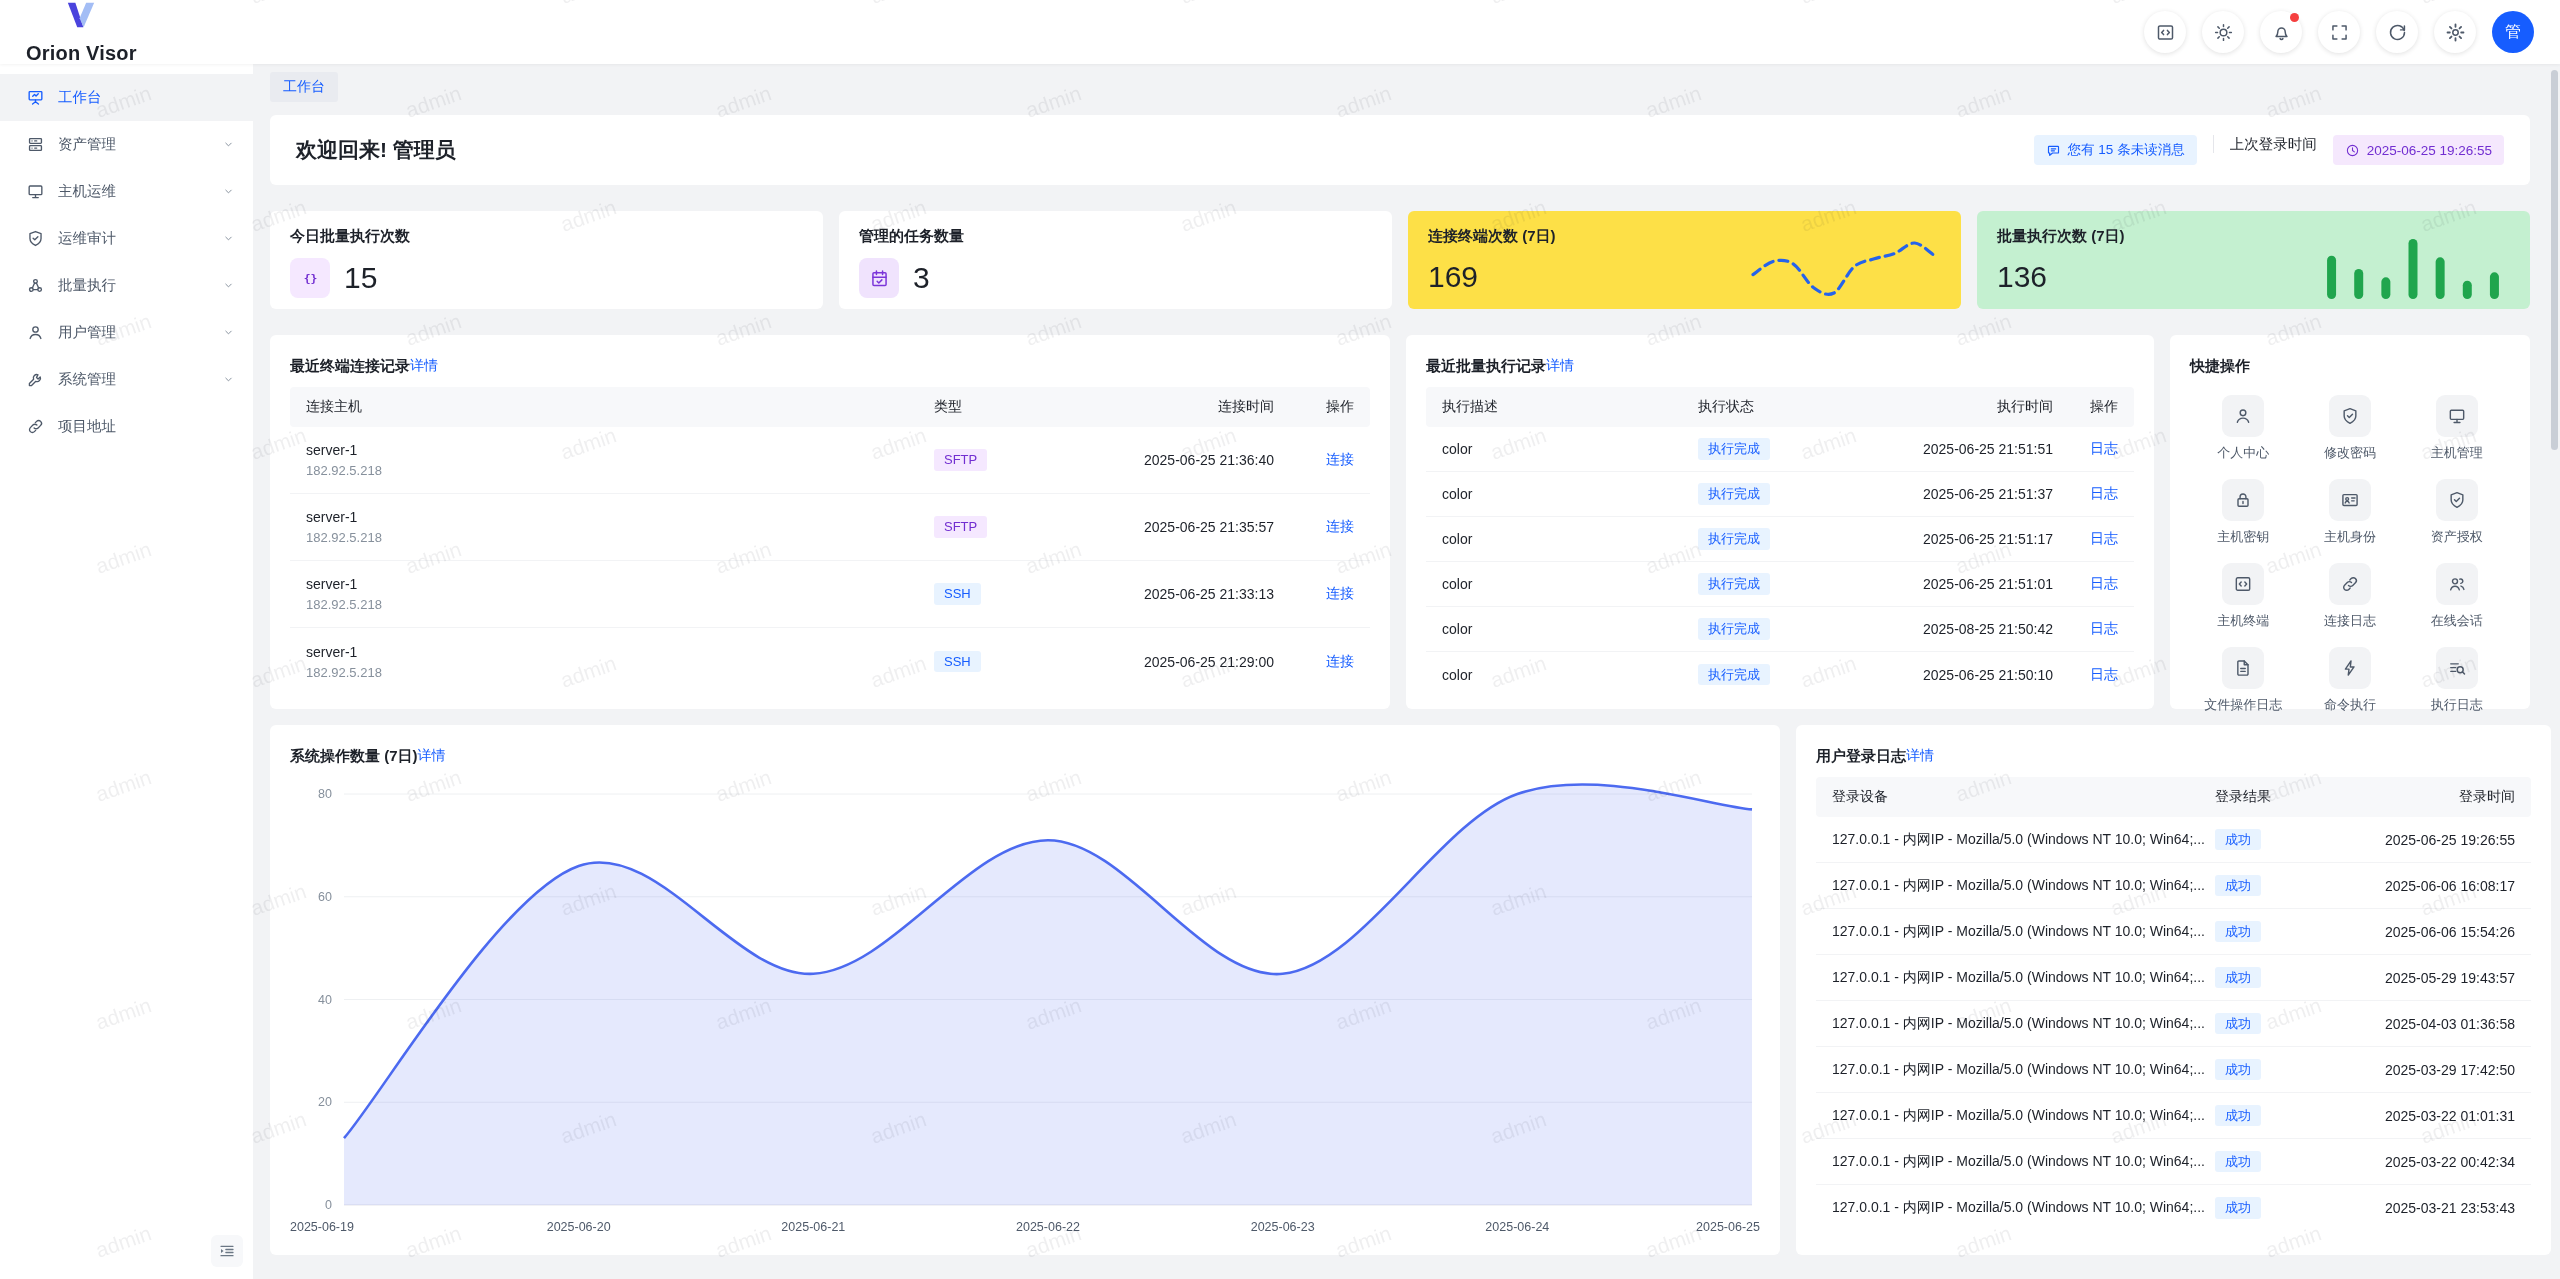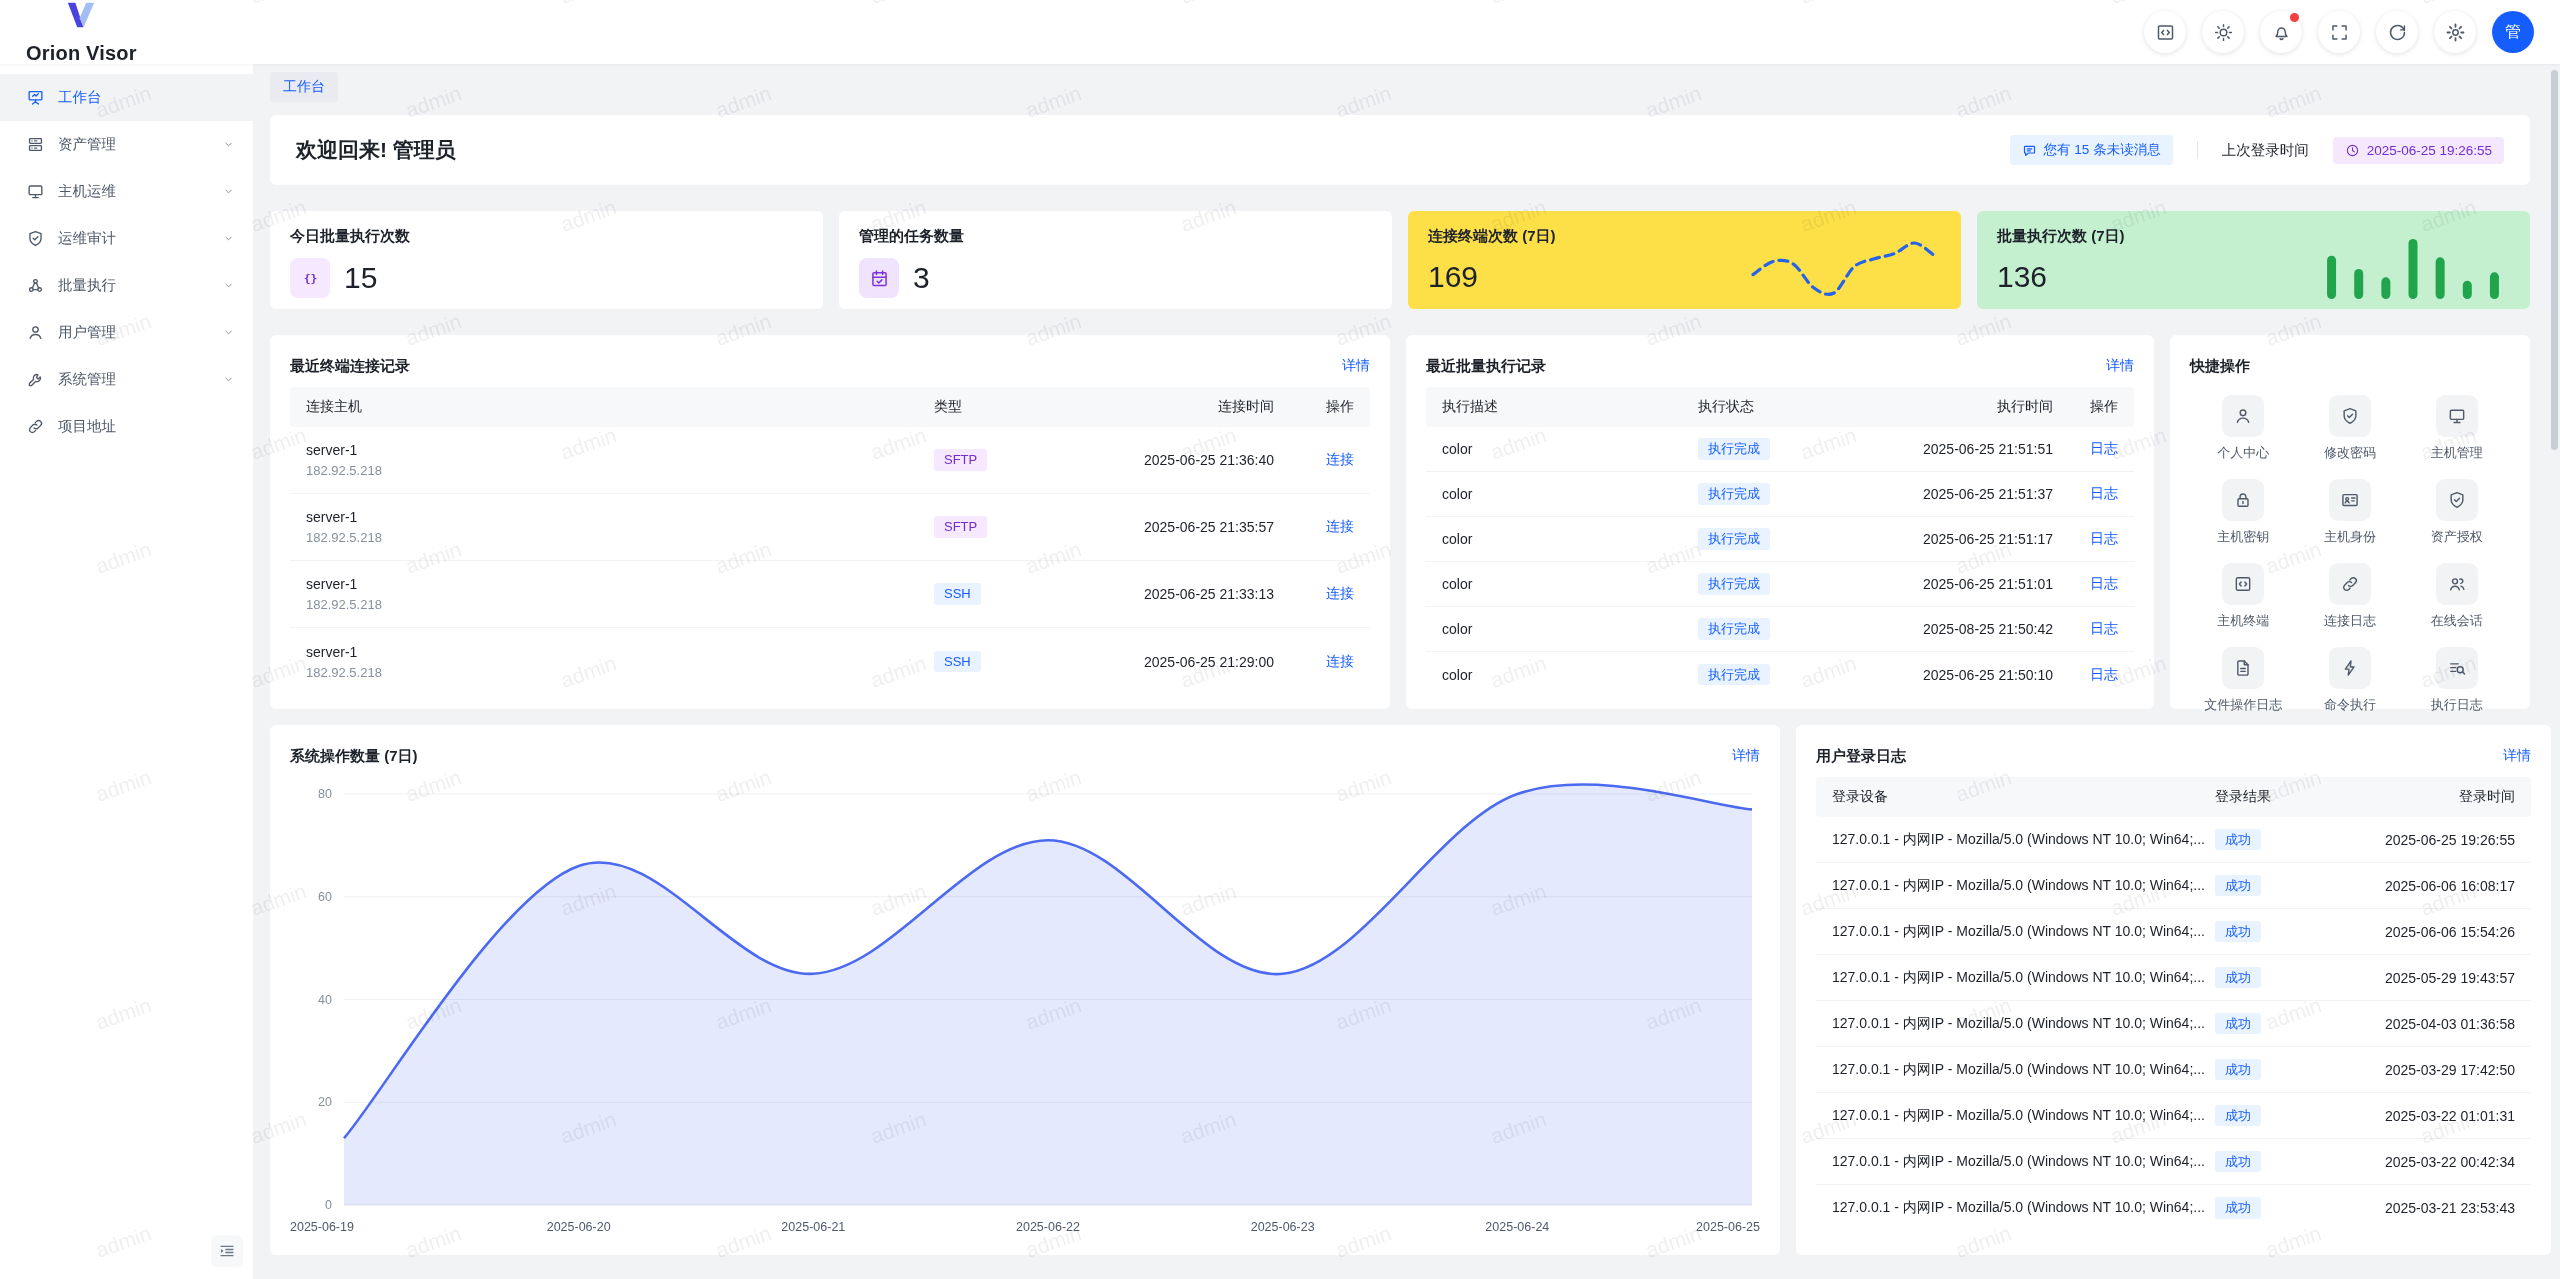--- a/index.html
+++ b/index.html
@@ -35,21 +35,21 @@
   .collapse-btn svg { width:18px; height:18px; }
 
   
   .main { position:absolute; top:64px; left:253px; right:0; bottom:0; padding:8px 30px 0 17px; }
   .crumb { display:inline-block; background:#e9ebf0; color:#165dff; font-size:14px; padding:6px 13px;
            border-radius:3px; cursor:pointer; }
   .card { background:#fff; border-radius:6px; }
 
   .welcome { margin-top:13px; height:70px; display:flex; align-items:center; padding:0 26px; }
   .welcome-title { font-size:21px; font-weight:bold; }
-  .welcome-right { margin-left:auto; display:flex; align-items:center; gap:24px; }
+  .welcome-right { margin-left:auto; display:flex; gap:16px; }
   .pill { display:flex; align-items:center; gap:7px; font-size:13.5px; padding:6px 12px; border-radius:4px; cursor:pointer; }
   .pill svg { width:15px; height:15px; }
   .pill.blue { background:#e8f3ff; color:#165dff; }
   .pill.violet { background:#f5e8fd; color:#722ed1; cursor:default; }
   .vsep { width:1px; height:18px; background:#e5e6eb; }
   .last-login-lbl { font-size:14.5px; color:#1d2129; }
 
   .stats { margin-top:26px; display:flex; gap:16px; }
   .stat-card { position:relative; flex:1; height:98px; padding:16px 20px; }
   .stat-title { font-size:15px; font-weight:bold; color:#1d2129; }
@@ -61,21 +61,21 @@
   .chip.c-mint { background:#dcf8ec; color:#18bd7e; }
   .chip.c-violet { background:#f0e3fd; color:#7b35d9; }
   .stat-num { font-size:30px; color:#1d2129; }
   .stat-card.bg-blue { background:#fde047; }
   .stat-card.bg-green { background:#c4f0d0; }
   .stat-num.solo { margin-top:14px; }
   .spark { position:absolute; right:22px; top:26px; width:190px; height:62px; }
 
   .mid-row { margin-top:26px; display:flex; gap:16px; height:374px; }
   .panel { padding:16px 20px; }
-  .panel-head { display:flex; align-items:center; justify-content:space-between; height:30px; }
+  .panel-head { display:flex; align-items:center; justify-content:flex-start; height:30px; }
   .panel-title { font-size:15px; font-weight:bold; }
   .link { color:#165dff; font-size:14px; cursor:pointer; text-decoration:none; }
   .t-head { display:flex; align-items:center; height:40px; background:#f7f8fa; border-radius:4px;
             padding:0 16px; font-size:14px; color:#1d2129; font-weight:500; margin-top:6px; }
   .t-row { display:flex; align-items:center; padding:0 16px; border-bottom:1px solid #f2f3f5; font-size:14px; }
   .t-row:last-child { border-bottom:none; }
   .badge { display:inline-block; padding:3px 10px; border-radius:3px; font-size:13px; line-height:1.2; }
   .badge.blue { background:#e8f3ff; color:#165dff; }
   .badge.purple { background:#f5e8ff; color:#722ed1; }
 

